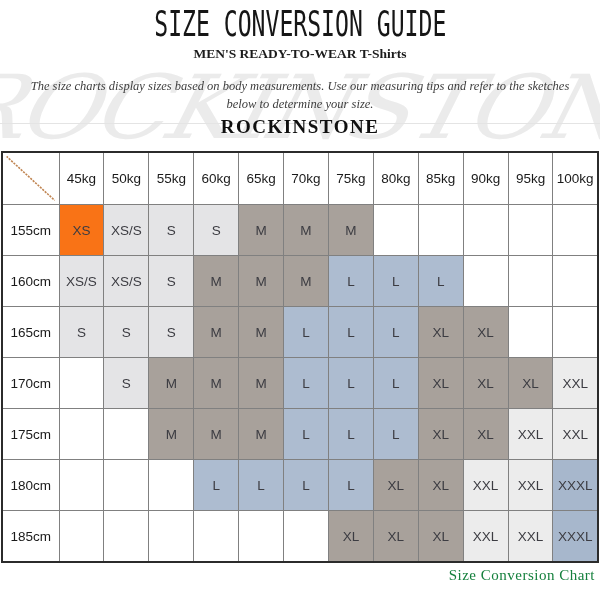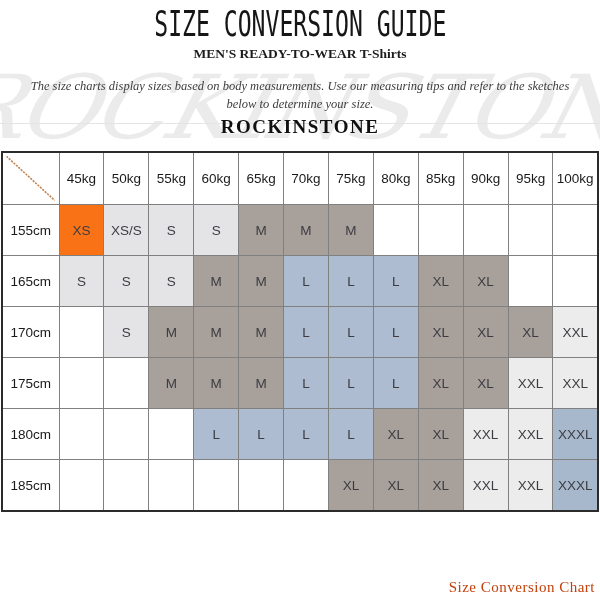--- a/index.html
+++ b/index.html
@@ -118,25 +118,25 @@
   }
   tbody td {
     height: 50px;
     font-size: 13.5px;
     color: #3c3c42;
   }
   th.diag { position: relative; }
   th.diag svg { position: absolute; top: 0; left: 0; width: 100%; height: 100%; display: block; }
   .caption {
     position: absolute;
-    top: 579px; right: 5px;
+    top: 567px; right: 5px;
     font-family: "Liberation Serif", serif;
     font-size: 15px;
     letter-spacing: 0.5px;
-    color: #c2410c;
+    color: #15803d;
     z-index: 2;
   }
 </style>
 </head>
 <body>
 
 <div class="watermark">ROCKINSTONE</div>
 <div class="faint-rule"></div>
 
 <div class="title">
@@ -200,20 +200,35 @@
           <td style="background: rgb(168, 161, 155);">M</td>
           <td style="background: rgb(168, 161, 155);">M</td>
           <td style="background: rgb(168, 161, 155);">M</td>
           <td style="background: rgb(255, 255, 255);"></td>
           <td style="background: rgb(255, 255, 255);"></td>
           <td style="background: rgb(255, 255, 255);"></td>
           <td style="background: rgb(255, 255, 255);"></td>
           <td style="background: rgb(255, 255, 255);"></td>
         </tr>
         <tr>
+          <th>160cm</th>
+          <td style="background: rgb(228, 228, 230);">XS/S</td>
+          <td style="background: rgb(228, 228, 230);">XS/S</td>
+          <td style="background: rgb(228, 228, 230);">S</td>
+          <td style="background: rgb(168, 161, 155);">M</td>
+          <td style="background: rgb(168, 161, 155);">M</td>
+          <td style="background: rgb(168, 161, 155);">M</td>
+          <td style="background: rgb(173, 188, 208);">L</td>
+          <td style="background: rgb(173, 188, 208);">L</td>
+          <td style="background: rgb(173, 188, 208);">L</td>
+          <td style="background: rgb(255, 255, 255);"></td>
+          <td style="background: rgb(255, 255, 255);"></td>
+          <td style="background: rgb(255, 255, 255);"></td>
+        </tr>
+        <tr>
           <th>165cm</th>
           <td style="background: rgb(228, 228, 230);">S</td>
           <td style="background: rgb(228, 228, 230);">S</td>
           <td style="background: rgb(228, 228, 230);">S</td>
           <td style="background: rgb(168, 161, 155);">M</td>
           <td style="background: rgb(168, 161, 155);">M</td>
           <td style="background: rgb(173, 188, 208);">L</td>
           <td style="background: rgb(173, 188, 208);">L</td>
           <td style="background: rgb(173, 188, 208);">L</td>
           <td style="background: rgb(168, 161, 155);">XL</td>

